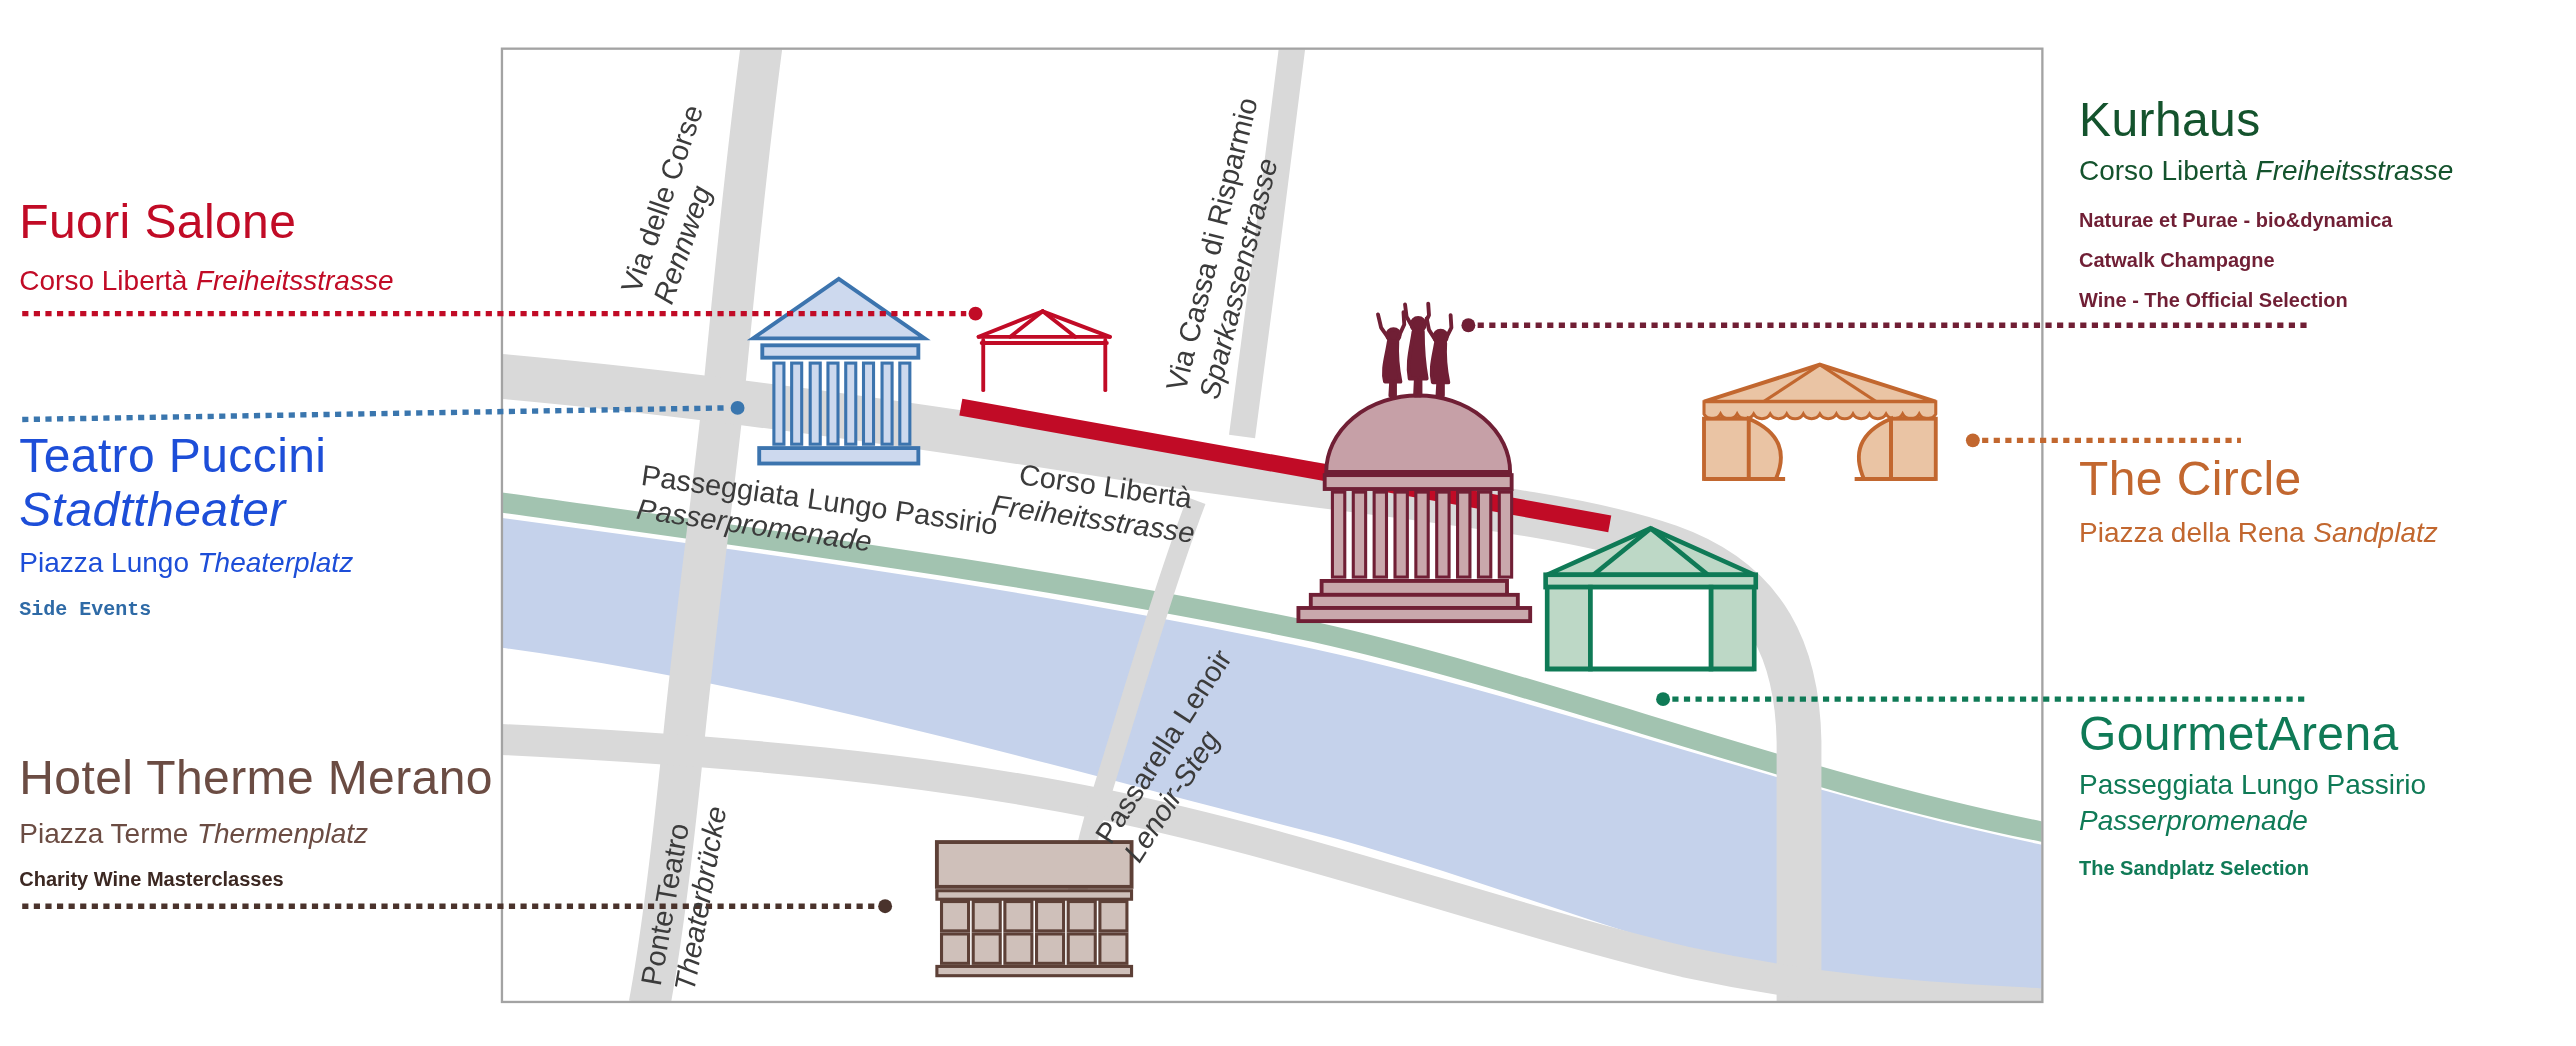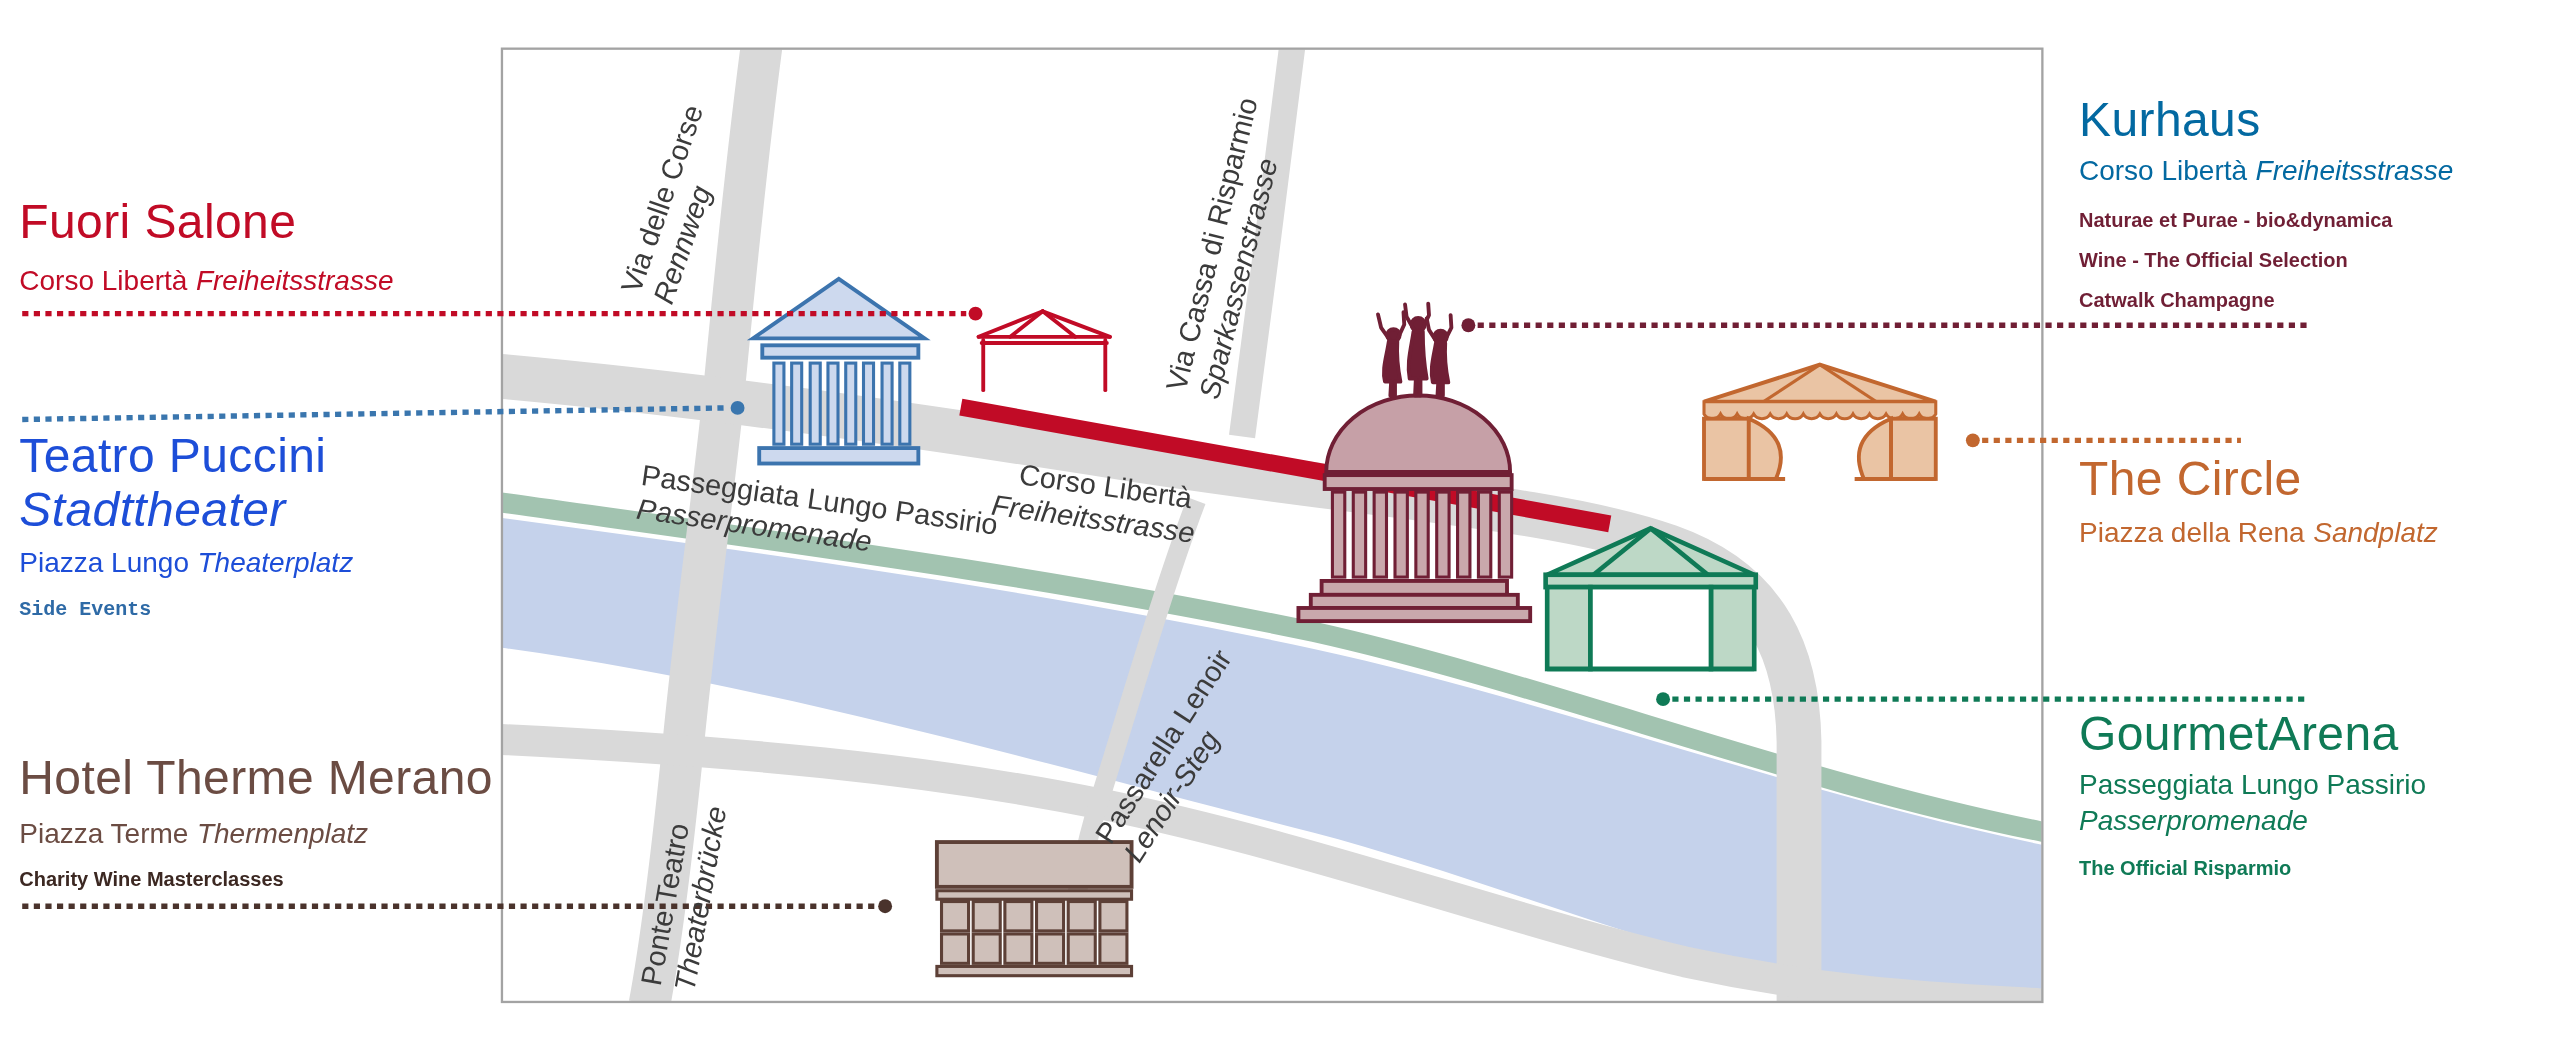--- a/index.html
+++ b/index.html
@@ -7,21 +7,21 @@
          font-family:"Liberation Sans", sans-serif;}
   .stage svg{position:absolute;left:0;top:0;}
   .block{position:absolute;white-space:nowrap;}
   .title{font-size:48px;line-height:54px;font-weight:400;letter-spacing:0.4px;}
   .italic{font-style:italic;}
   .sub{font-size:28px;line-height:36px;}
   .sub .de{font-style:italic;margin-left:8.5px;}
   .bold{font-size:20px;line-height:40px;font-weight:700;}
   .mt8{margin-top:6.2px;} .mt10{margin-top:7.7px;} .mt12{margin-top:9.3px;} .mt14{margin-top:10.8px;} .mt18{margin-top:14px;}
   .c-red{color:#c10b26;} .c-blue{color:#1d4ed8;} .c-blue-d{color:#2e6aa6;font-family:Liberation Mono, monospace;}
-  .c-maroon-t{color:#0369a1;} .c-maroon{color:#701f35;}
+  .c-maroon-t{color:#14532d;} .c-maroon{color:#701f35;}
   .c-orange{color:#c2672f;} .c-green{color:#0f7a56;}
   .c-brown{color:#6b4c43;} .c-brown-d{color:#3c2822;}
   .street-label{position:absolute;font-size:29px;line-height:34px;color:#3b3b3b;
                 white-space:nowrap;transform-origin:0 0;}
   .street-label .de{font-style:italic;}
 </style>
 </head>
 <body>
 
 <div class="stage">
@@ -204,36 +204,36 @@
     </div>
     <div class="bold c-brown-d mt10">Charity Wine Masterclasses</div>
   </div>
 
   <div class="block" style="left:2079px;top:93px">
     <div class="title c-maroon-t">Kurhaus</div>
     <div class="sub c-maroon-t mt8">
       <span>Corso Libertà</span><span class="de">Freiheitsstrasse</span>
     </div>
     <div class="bold c-maroon mt14">Naturae et Purae - bio&amp;dynamica</div>
+    <div class="bold c-maroon">Catwalk Champagne</div>
     <div class="bold c-maroon">Wine - The Official Selection</div>
-    <div class="bold c-maroon">Catwalk Champagne</div>
   </div>
 
   <div class="block" style="left:2079px;top:452px">
     <div class="title c-orange">The Circle</div>
     <div class="sub c-orange mt12">
       <span>Piazza della Rena</span><span class="de">Sandplatz</span>
     </div>
   </div>
 
   <div class="block" style="left:2079px;top:707px">
     <div class="title c-green">GourmetArena</div>
     <div class="sub c-green mt8">Passeggiata Lungo Passirio</div>
     <div class="sub c-green italic">Passerpromenade</div>
-    <div class="bold c-green mt12">The Official Risparmio</div>
+    <div class="bold c-green mt12">The Sandplatz Selection</div>
   </div>
 
   <div class="street-label" style="left:614px;top:286px;transform:rotate(-71deg)">
     <div>Via delle Corse</div>
     <div class="de">Rennweg</div>
   </div>
 
   <div class="street-label" style="left:1159px;top:386px;transform:rotate(-76deg)">
     <div>Via Cassa di Risparmio</div>
     <div class="de">Sparkassenstrasse</div>

